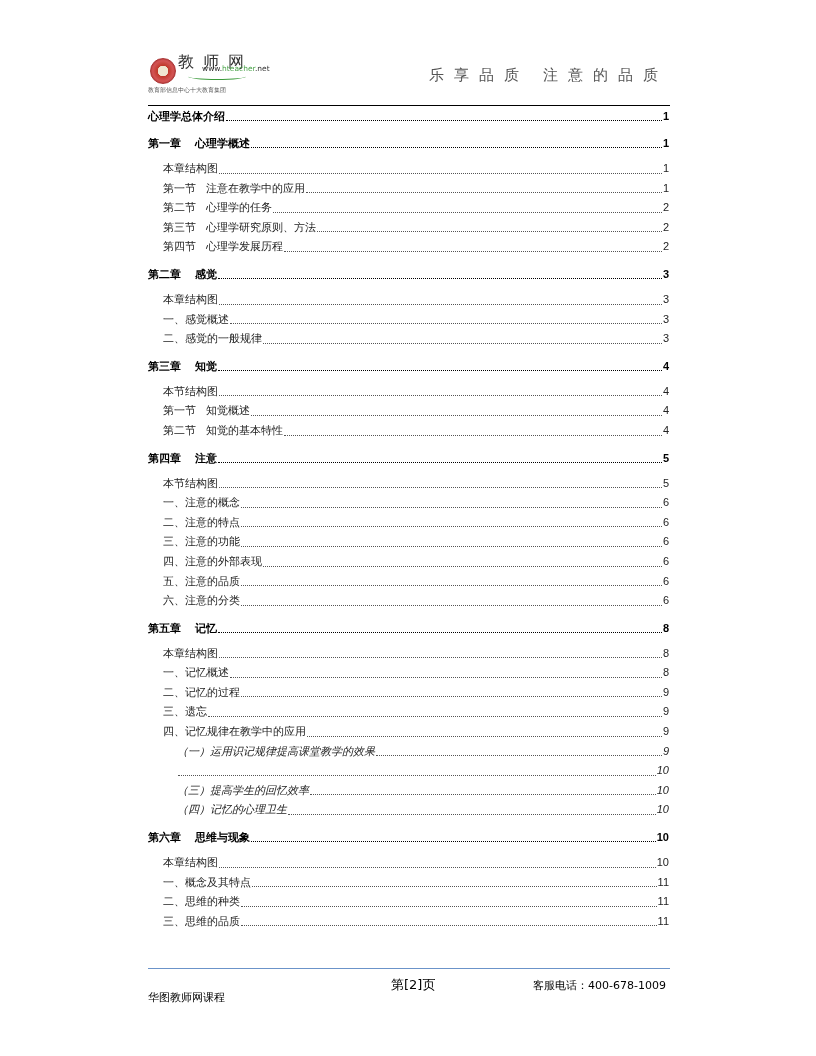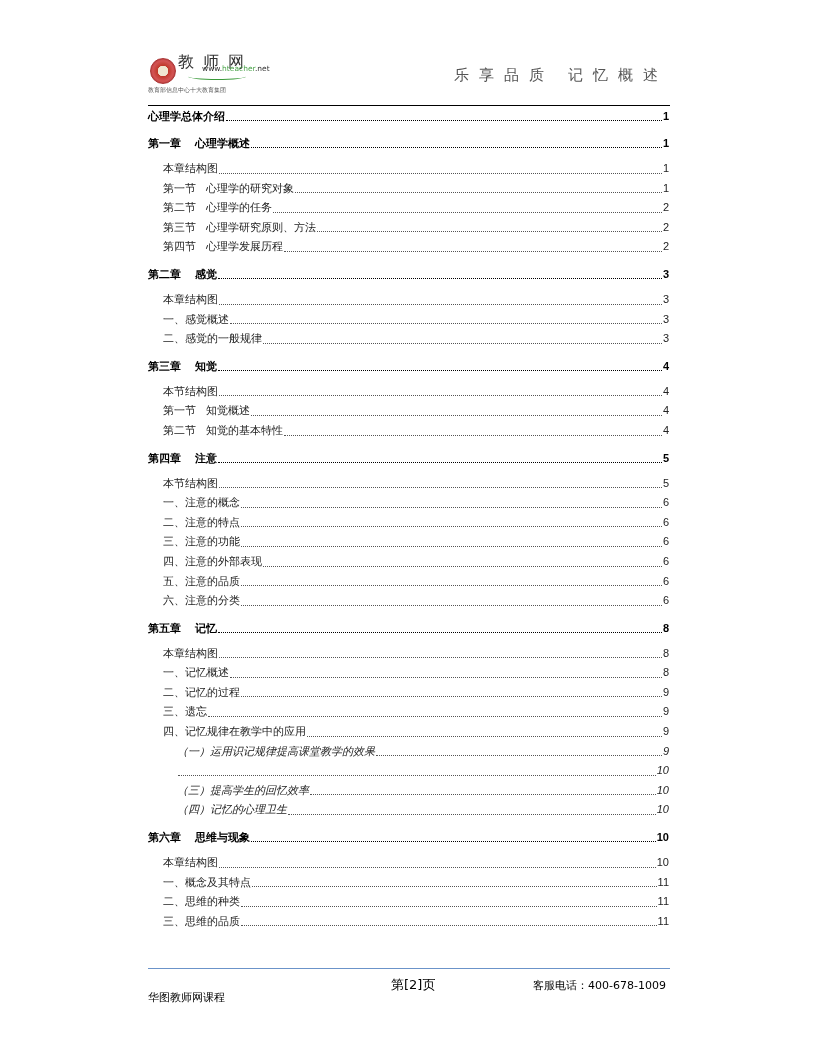--- a/index.html
+++ b/index.html
@@ -41,42 +41,42 @@
 <body>
 
 <div class="header">
   <div class="logo">
     <div class="logo-emblem"></div>
     <div class="logo-title">教师网</div>
     <div class="logo-arc"></div>
     <div class="logo-url"><span>www.</span><span class="h">hteacher</span><span>.net</span></div>
     <div class="logo-tag">教育部信息中心十大教育集团</div>
   </div>
-  <div class="slogan"><span>乐享品质</span><span class="gap"></span><span>记忆概述</span></div>
+  <div class="slogan"><span>乐享品质</span><span class="gap"></span><span>注意的品质</span></div>
 </div>
 <div class="header-rule"></div>
 
 <div class="toc" id="toc">
     <div class="row chapter first">
       <span class="label"><span>心理学总体介绍</span></span>
       <span class="dots"></span>
       <span class="page">1</span>
     </div>
     <div class="row chapter">
       <span class="label"><span>第一章</span><span class="sp" style="width: 14px;"></span><span>心理学概述</span></span>
       <span class="dots"></span>
       <span class="page">1</span>
     </div>
     <div class="row l2">
       <span class="label"><span>本章结构图</span></span>
       <span class="dots"></span>
       <span class="page">1</span>
     </div>
     <div class="row l2">
-      <span class="label"><span>第一节</span><span class="sp" style="width: 10px;"></span><span>心理学的研究对象</span></span>
+      <span class="label"><span>第一节</span><span class="sp" style="width: 10px;"></span><span>注意在教学中的应用</span></span>
       <span class="dots"></span>
       <span class="page">1</span>
     </div>
     <div class="row l2">
       <span class="label"><span>第二节</span><span class="sp" style="width: 10px;"></span><span>心理学的任务</span></span>
       <span class="dots"></span>
       <span class="page">2</span>
     </div>
     <div class="row l2">
       <span class="label"><span>第三节</span><span class="sp" style="width: 10px;"></span><span>心理学研究原则、方法</span></span>

